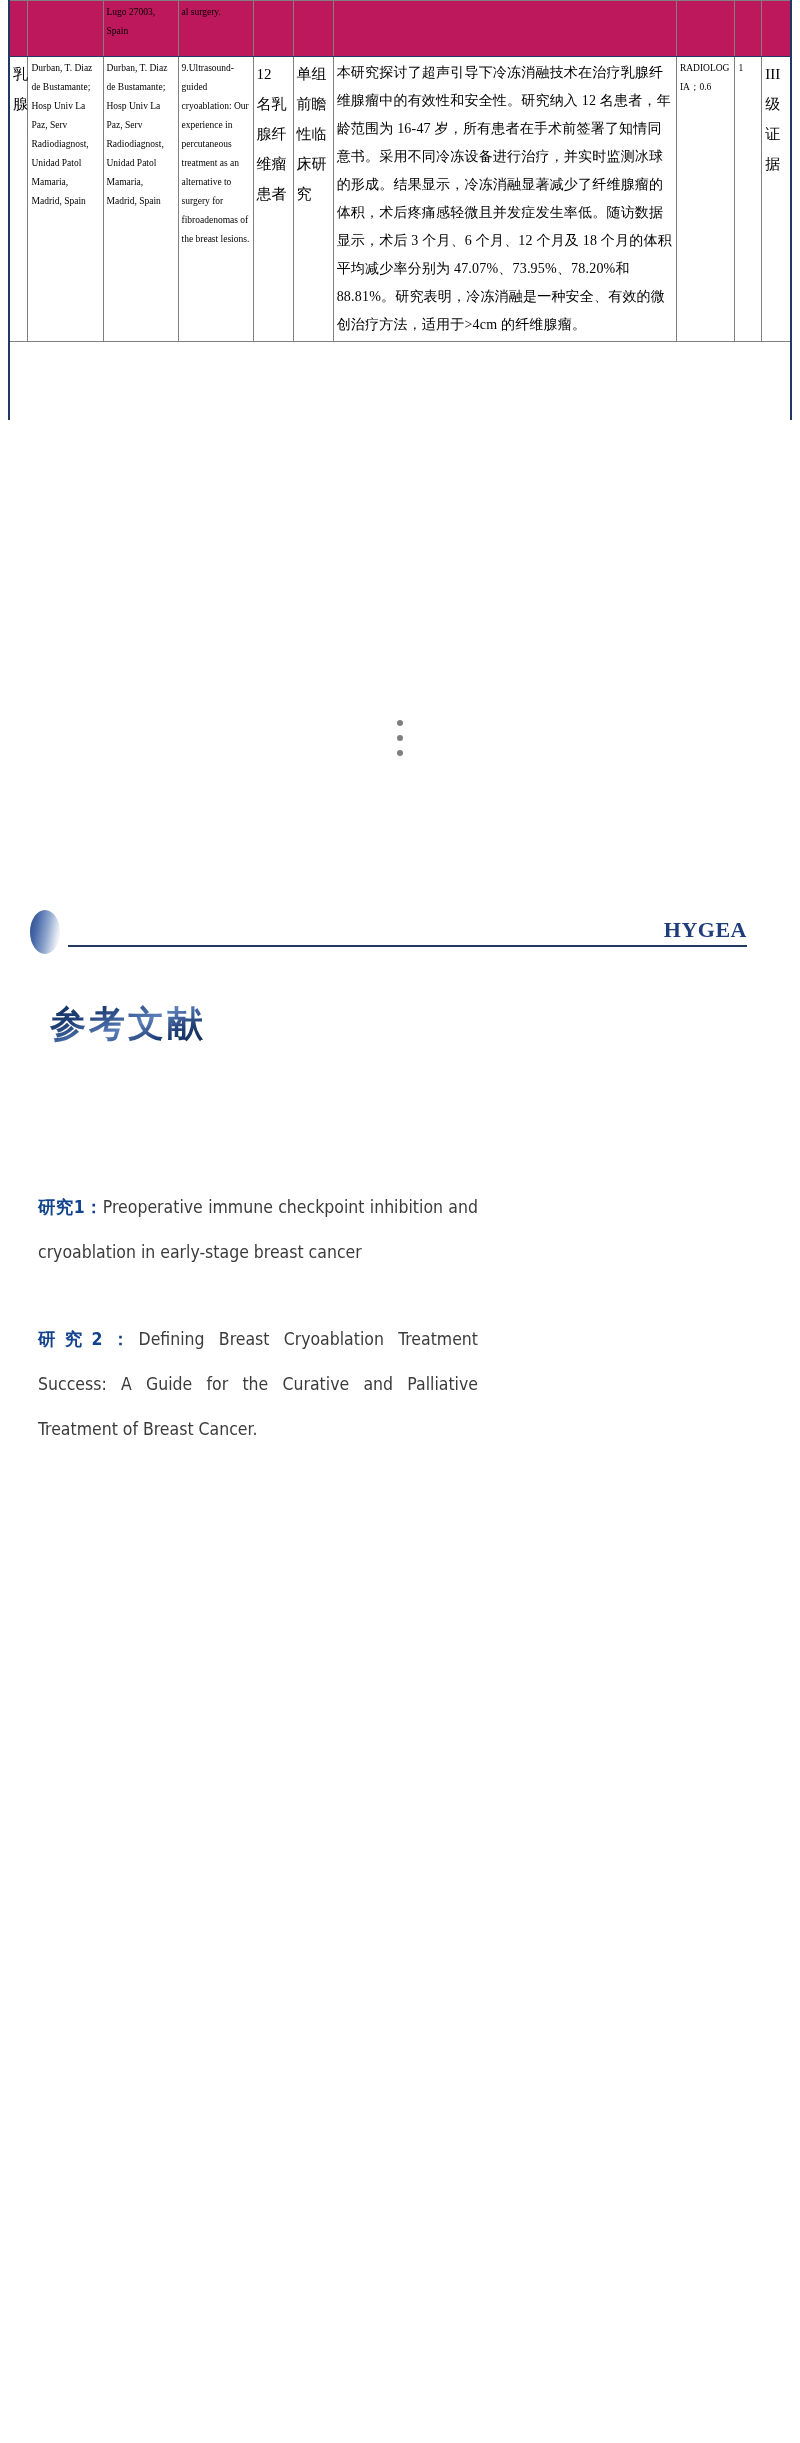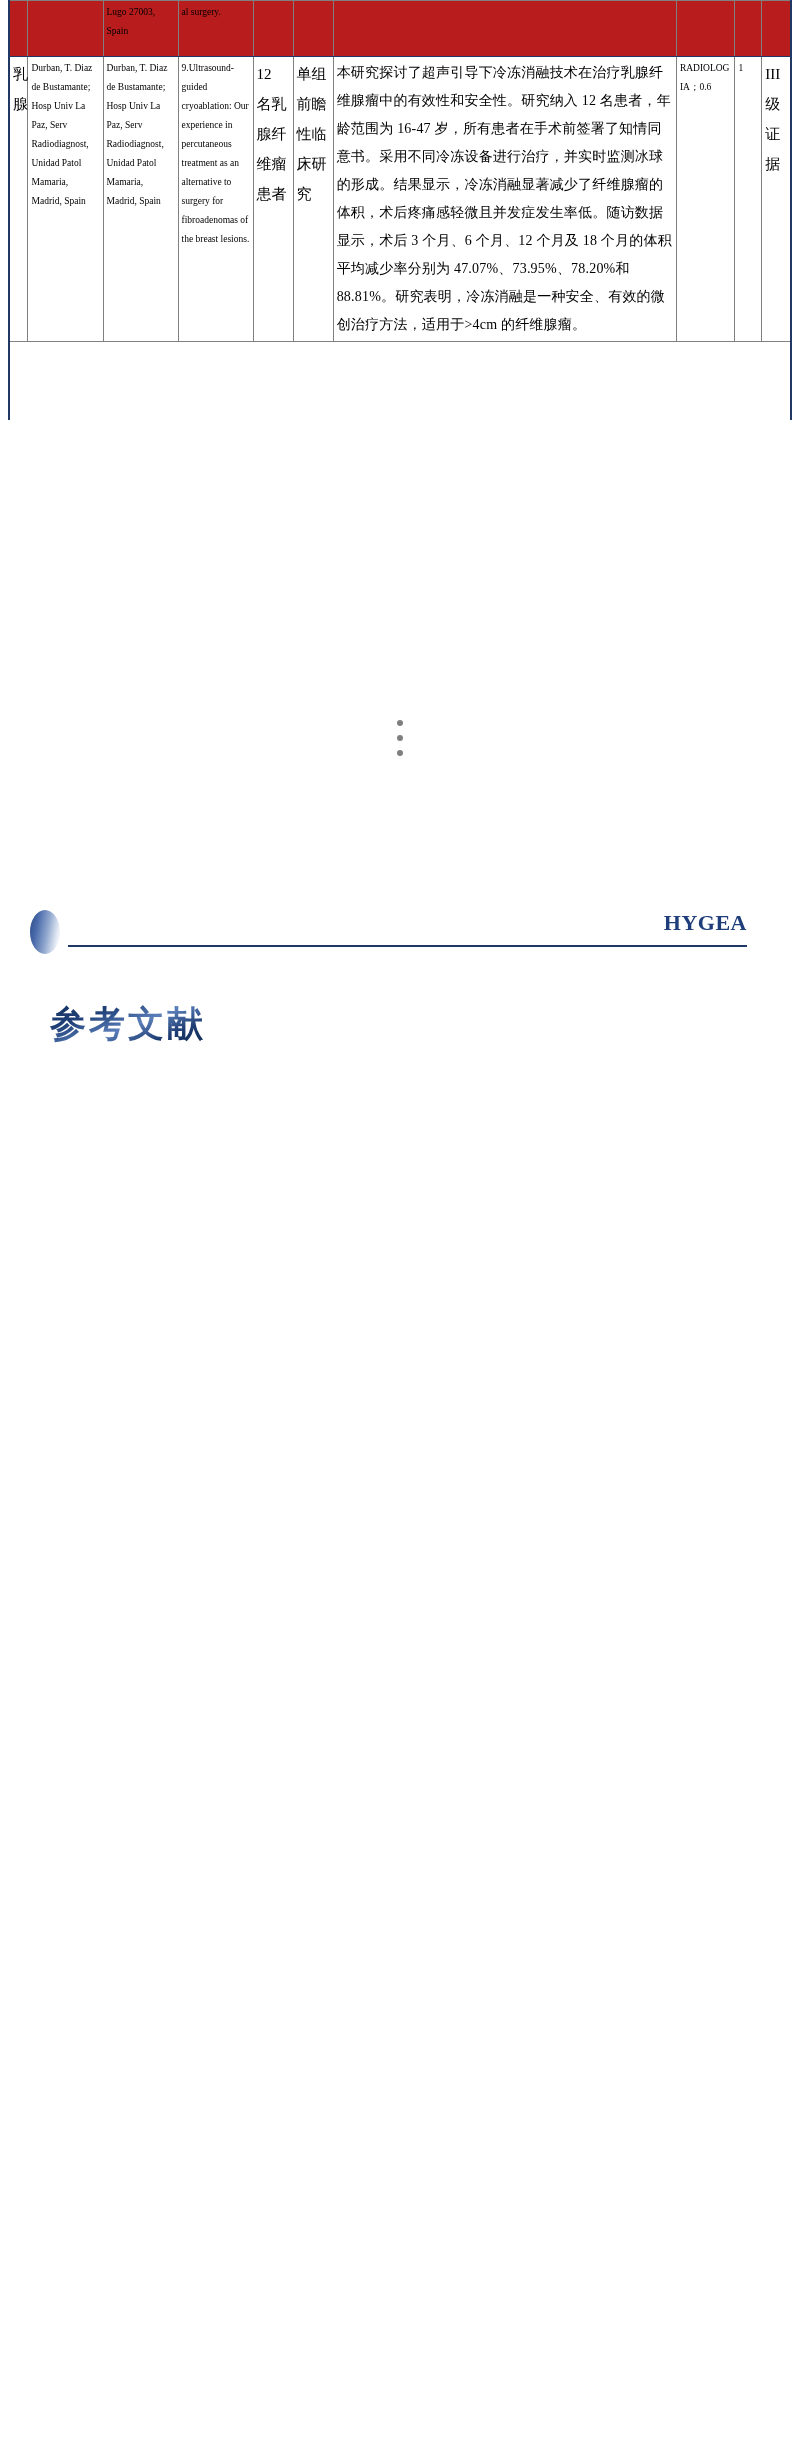--- a/index.html
+++ b/index.html
@@ -30,21 +30,21 @@
   table.doc td{
     border:0.6px solid #808080;
     vertical-align:top;
     padding:2px 3px;
     line-height:2.0;
     word-wrap:break-word;
     overflow-wrap:break-word;
     background:#fff;
   }
   table.doc tr.prev-row td{
-    background:#b91c1c;
+    background:#be185d;
     border-bottom:1.6px solid #1f3864;
   }
   table.doc tr.prev-row{height:56px;}
   .c-zh{font-size:15px;}
   .sum{font-size:14px;line-height:2.05;letter-spacing:0.2px;}
 
   
   #page-break{
     position:absolute;left:0;top:690px;width:800px;height:140px;
   }
@@ -60,21 +60,21 @@
   }
   #brand-header .ellipse{
     position:absolute;left:30px;top:10px;width:30px;height:44px;
     border-radius:50%;
     background:linear-gradient(100deg,#2b4a86 0%,#4a6bab 25%,#8fa6cd 55%,#e9eef7 85%,#ffffff 100%);
   }
   #brand-header .rule{
     position:absolute;left:68px;top:45px;width:679px;height:2px;background:#1f3864;
   }
   #brand-header .wordmark{
-    position:absolute;right:53px;top:10px;
+    position:absolute;right:53px;top:17px;
     font-family:"Liberation Serif",serif;
     font-weight:bold;font-size:22px;letter-spacing:0.5px;
     color:#1f3d7a;
   }
 
   
   #section-title{
     position:absolute;left:50px;top:1000px;
     font-family:"Liberation Serif",serif;
     font-weight:bold;
@@ -169,17 +169,23 @@
 <div id="brand-header">
   <div class="ellipse"></div>
   <div class="rule"></div>
   <div class="wordmark">HYGEA</div>
 </div>
 
 <div id="section-title">参考文献</div>
 
 <div id="reference-list">
 
+  <div class="ref-item">
+    <span class="ref-label">研究1：</span><span class="ref-text">Preoperative immune checkpoint inhibition and cryoablation in early-stage breast cancer</span>
+  </div>
 
+  <div class="ref-item">
+    <span class="ref-label">研究2：</span><span class="ref-text">Defining Breast Cryoablation Treatment Success: A Guide for the Curative and Palliative Treatment of Breast Cancer.</span>
+  </div>
 
 
 
 </div>
 
 </body></html>

